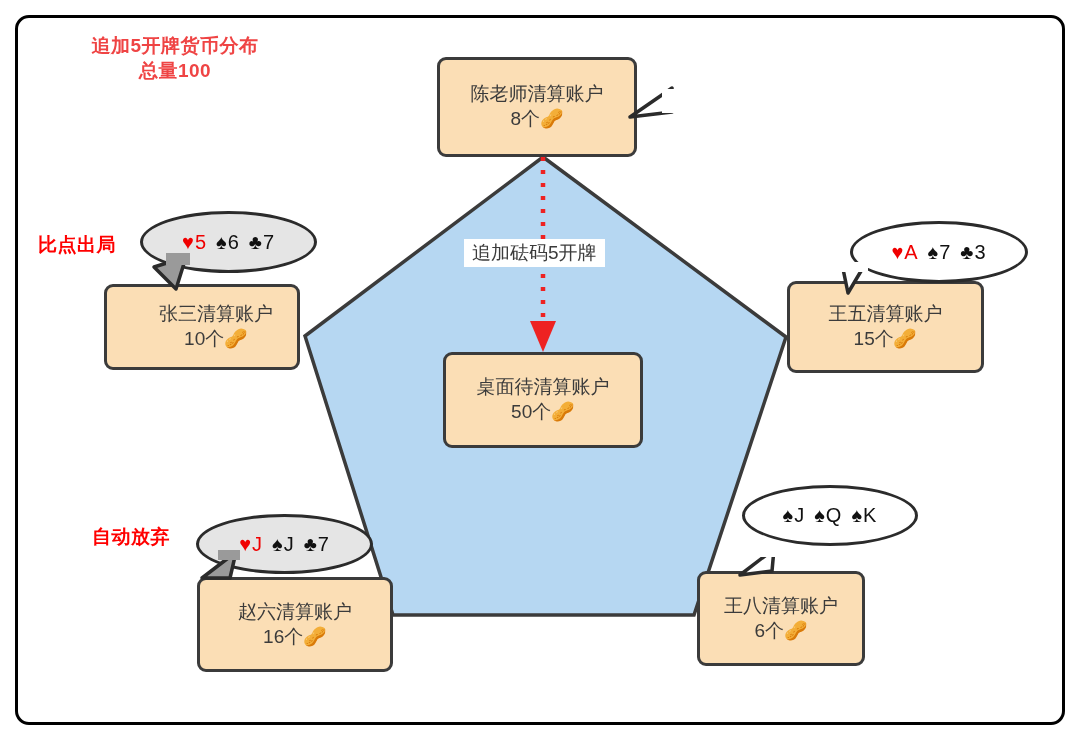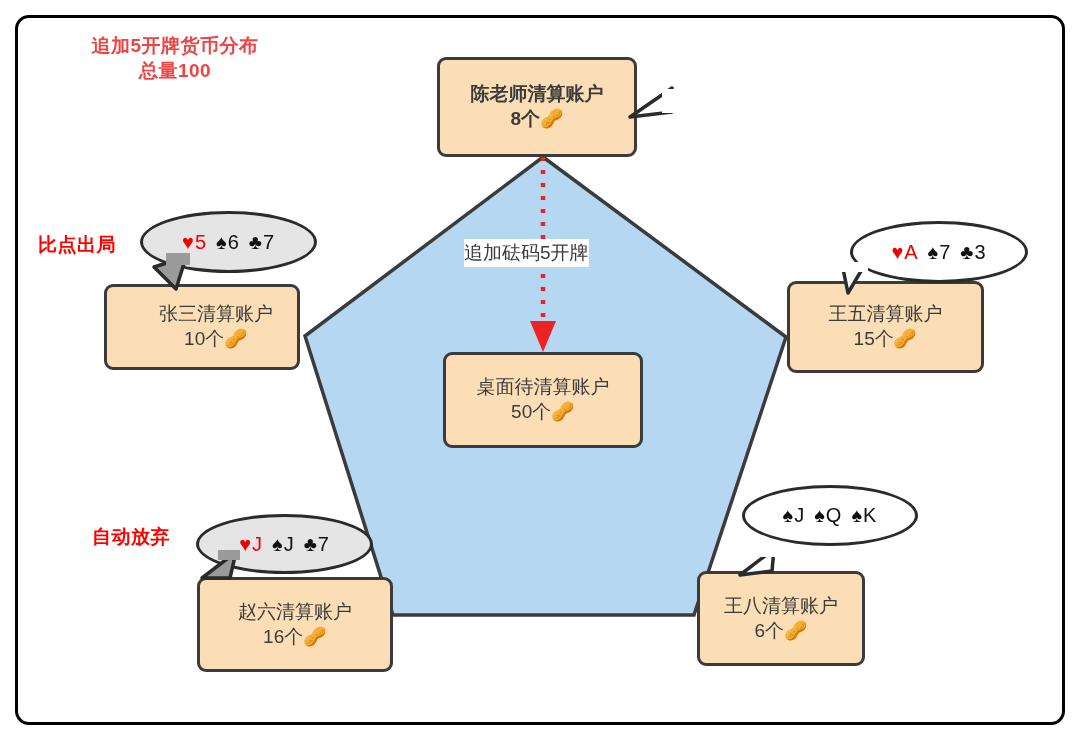--- a/index.html
+++ b/index.html
@@ -63,21 +63,21 @@
     line-height: 1.3;
     display: flex;
     flex-direction: column;
     align-items: center;
     justify-content: center;
     text-align: center;
   }
   .node .line2 { white-space: nowrap; }
   .node .line1 { white-space: nowrap; }
 
-  #node-top    { left: 437px; top: 57px;  width: 200px; height: 100px; font-weight: bold; }
+  #node-top    { left: 437px; top: 57px;  width: 200px; height: 100px; }
   #node-left   { left: 104px; top: 284px; width: 196px; height: 86px; padding-left: 28px; }
   #node-right  { left: 787px; top: 281px; width: 197px; height: 92px; }
   #node-bottomleft  { left: 197px; top: 577px; width: 196px; height: 95px; }
   #node-bottomright { left: 697px; top: 571px; width: 168px; height: 95px; }
   #node-center { left: 443px; top: 352px; width: 200px; height: 96px; }
 
   
   .bubble {
     position: absolute;
     box-sizing: border-box;
@@ -121,21 +121,21 @@
   #label-folded     { left: 92px;  top: 524px; }
 
   
   #arrow-label {
     position: absolute;
     left: 464px;
     top: 239px;
     background: #ffffff;
     color: #3b3b3b;
     font-size: 19px;
-    padding: 1px 0;
+    padding: 1px 8px;
     white-space: nowrap;
   }
 </style>
 </head>
 <body>
 
 <div id="canvas">
 
   <div id="outer-frame"></div>
 

